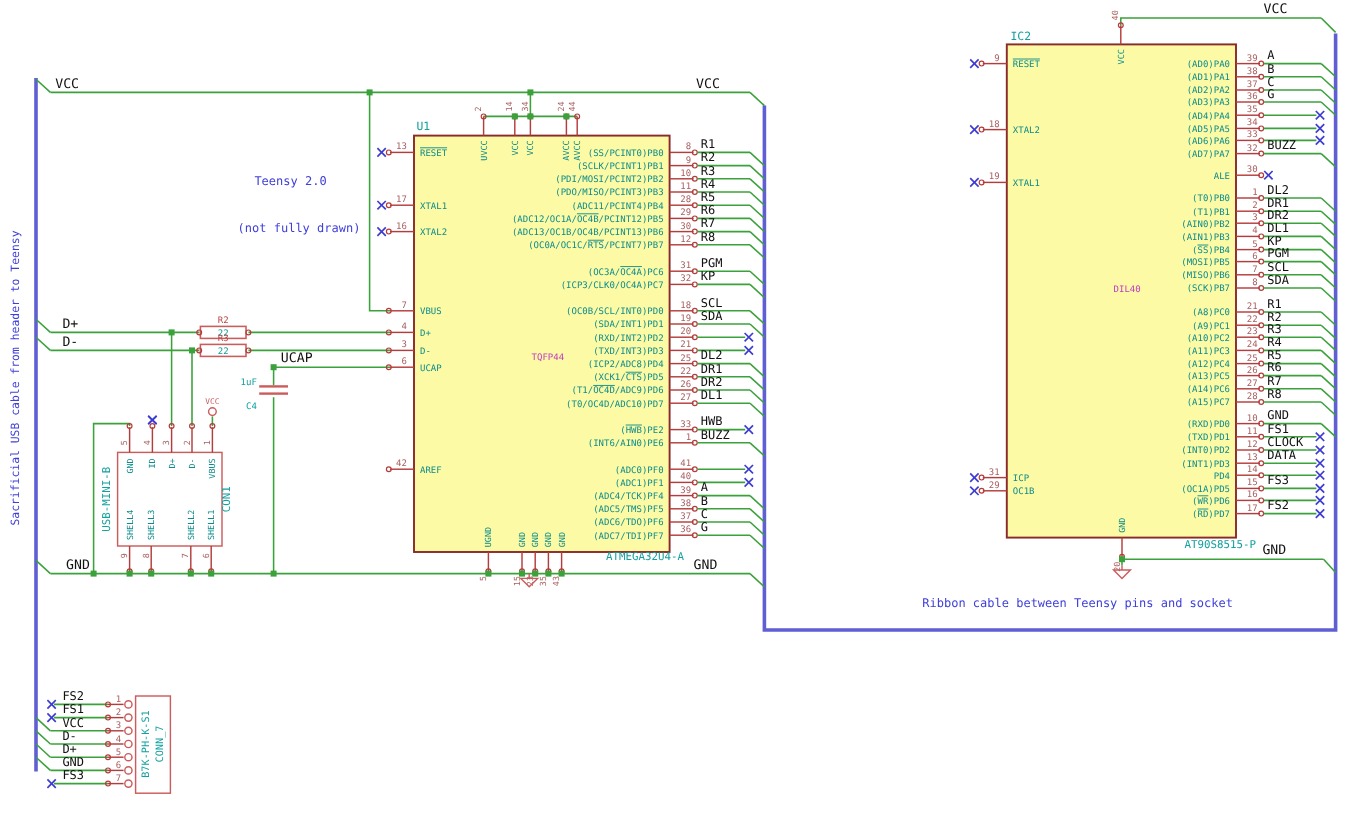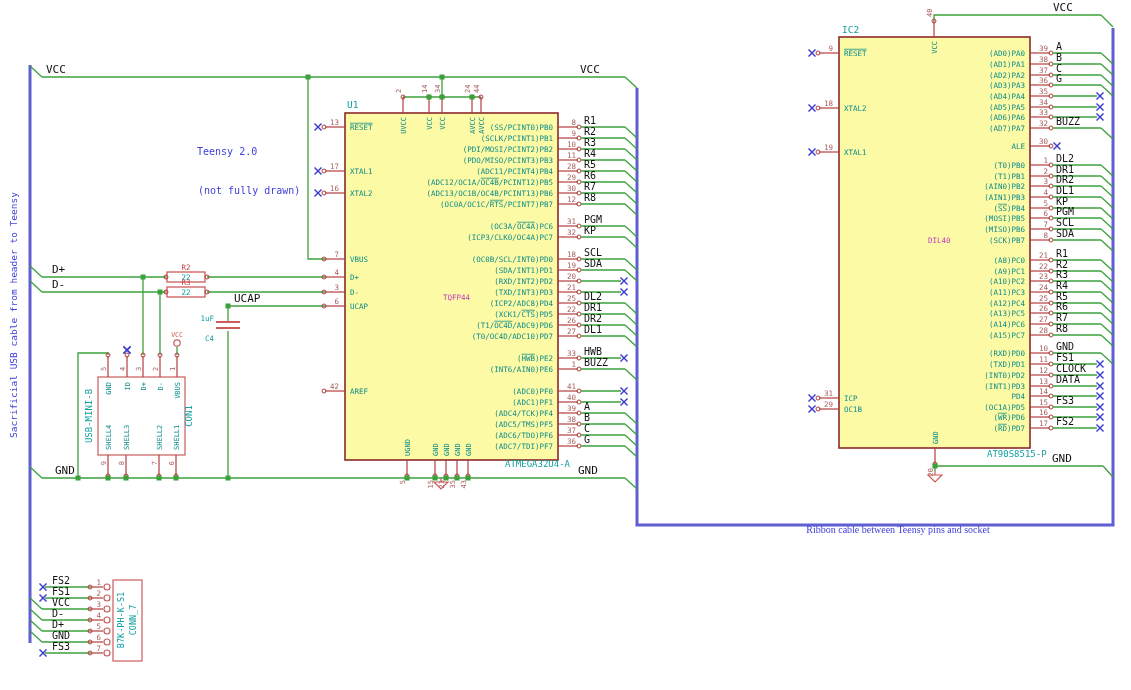--- a/index.html
+++ b/index.html
@@ -794,16 +794,16 @@
       <text x="580" y="73" font-size="11" fill="#111111" text-anchor="start">VCC</text>
       <text x="52" y="273" font-size="11" fill="#111111" text-anchor="start">D+</text>
       <text x="52" y="288" font-size="11" fill="#111111" text-anchor="start">D-</text>
       <text x="234" y="302" font-size="11" fill="#111111" text-anchor="start">UCAP</text>
       <text x="55" y="474" font-size="11" fill="#111111" text-anchor="start">GND</text>
       <text x="578" y="474" font-size="11" fill="#111111" text-anchor="start">GND</text>
       <text x="1053" y="11" font-size="11" fill="#111111" text-anchor="start">VCC</text>
       <text x="1052" y="462" font-size="11" fill="#111111" text-anchor="start">GND</text>
     </svg>
   <div class="note-vert">Sacrificial USB cable from header to Teensy</div>
-  <div class="note" style="left:197px;top:146px;">Teensy 2.0</div>
+  <div class="note" style="left:212px;top:146px;">Teensy 2.0</div>
   <div class="note" style="left:198px;top:159px;margin-top:26px;">(not fully drawn)</div>
-  <div class="note" style="left:898px;top:524px;transform:translateX(-50%);font-family:Liberation Serif, serif;">Ribbon cable between Teensy pins and socket</div>
+  <div class="note" style="left:898px;top:498px;transform:translateX(-50%);">Ribbon cable between Teensy pins and socket</div>
 </div>
 
 </body></html>

